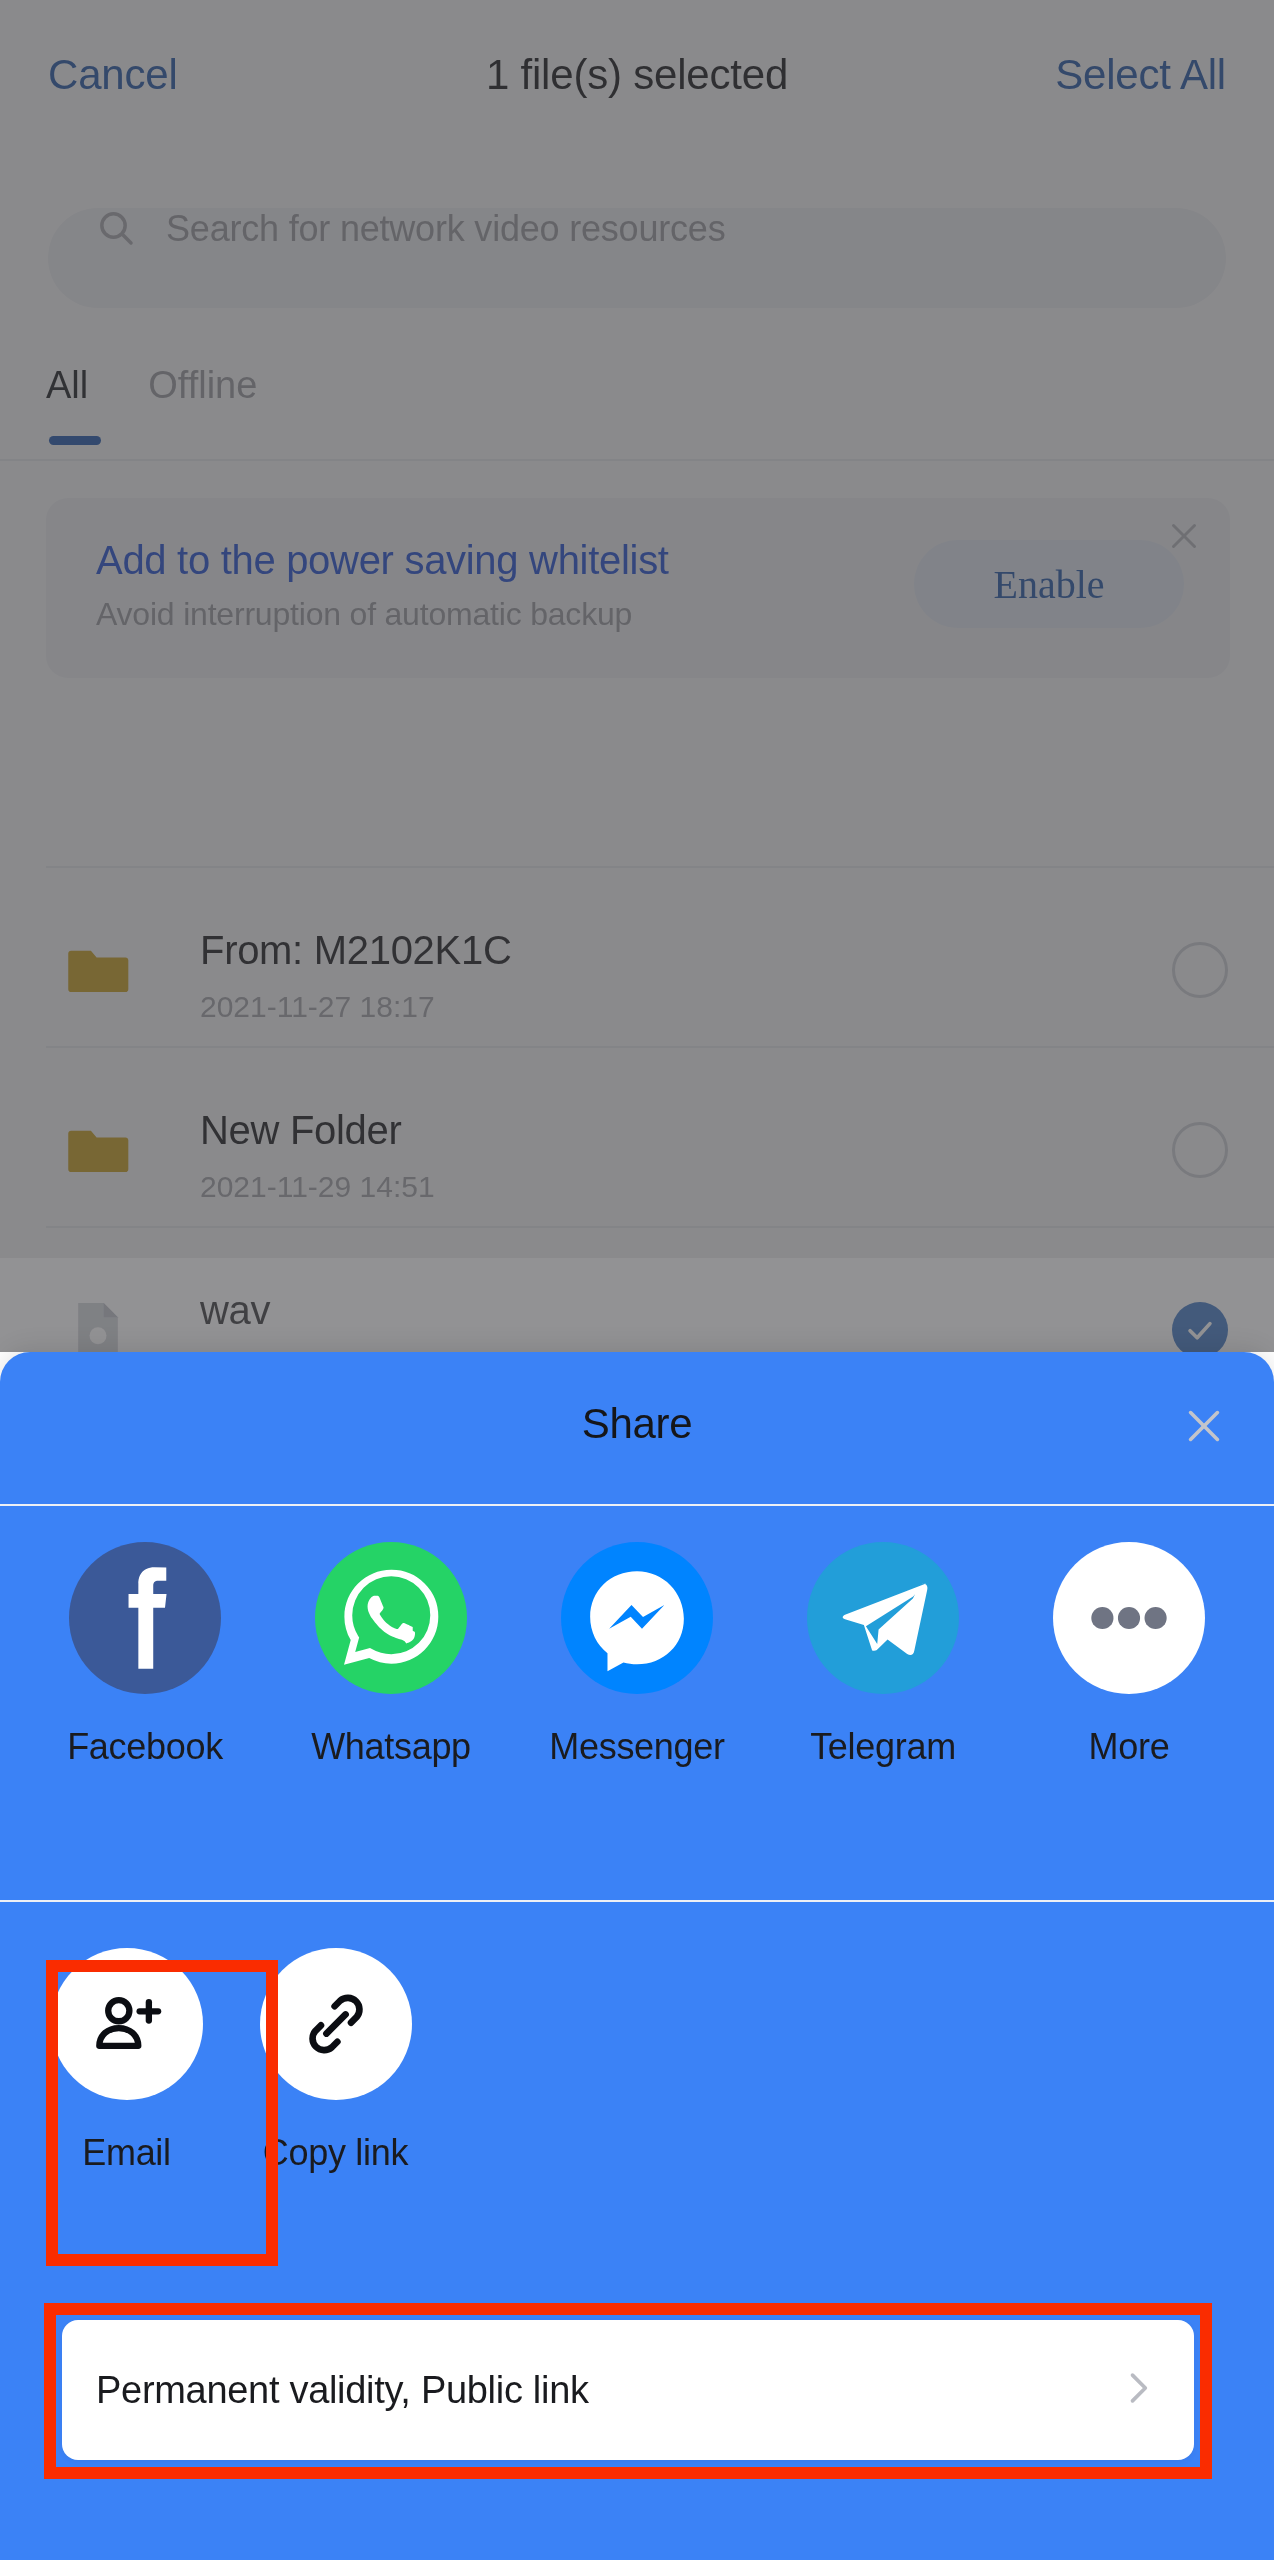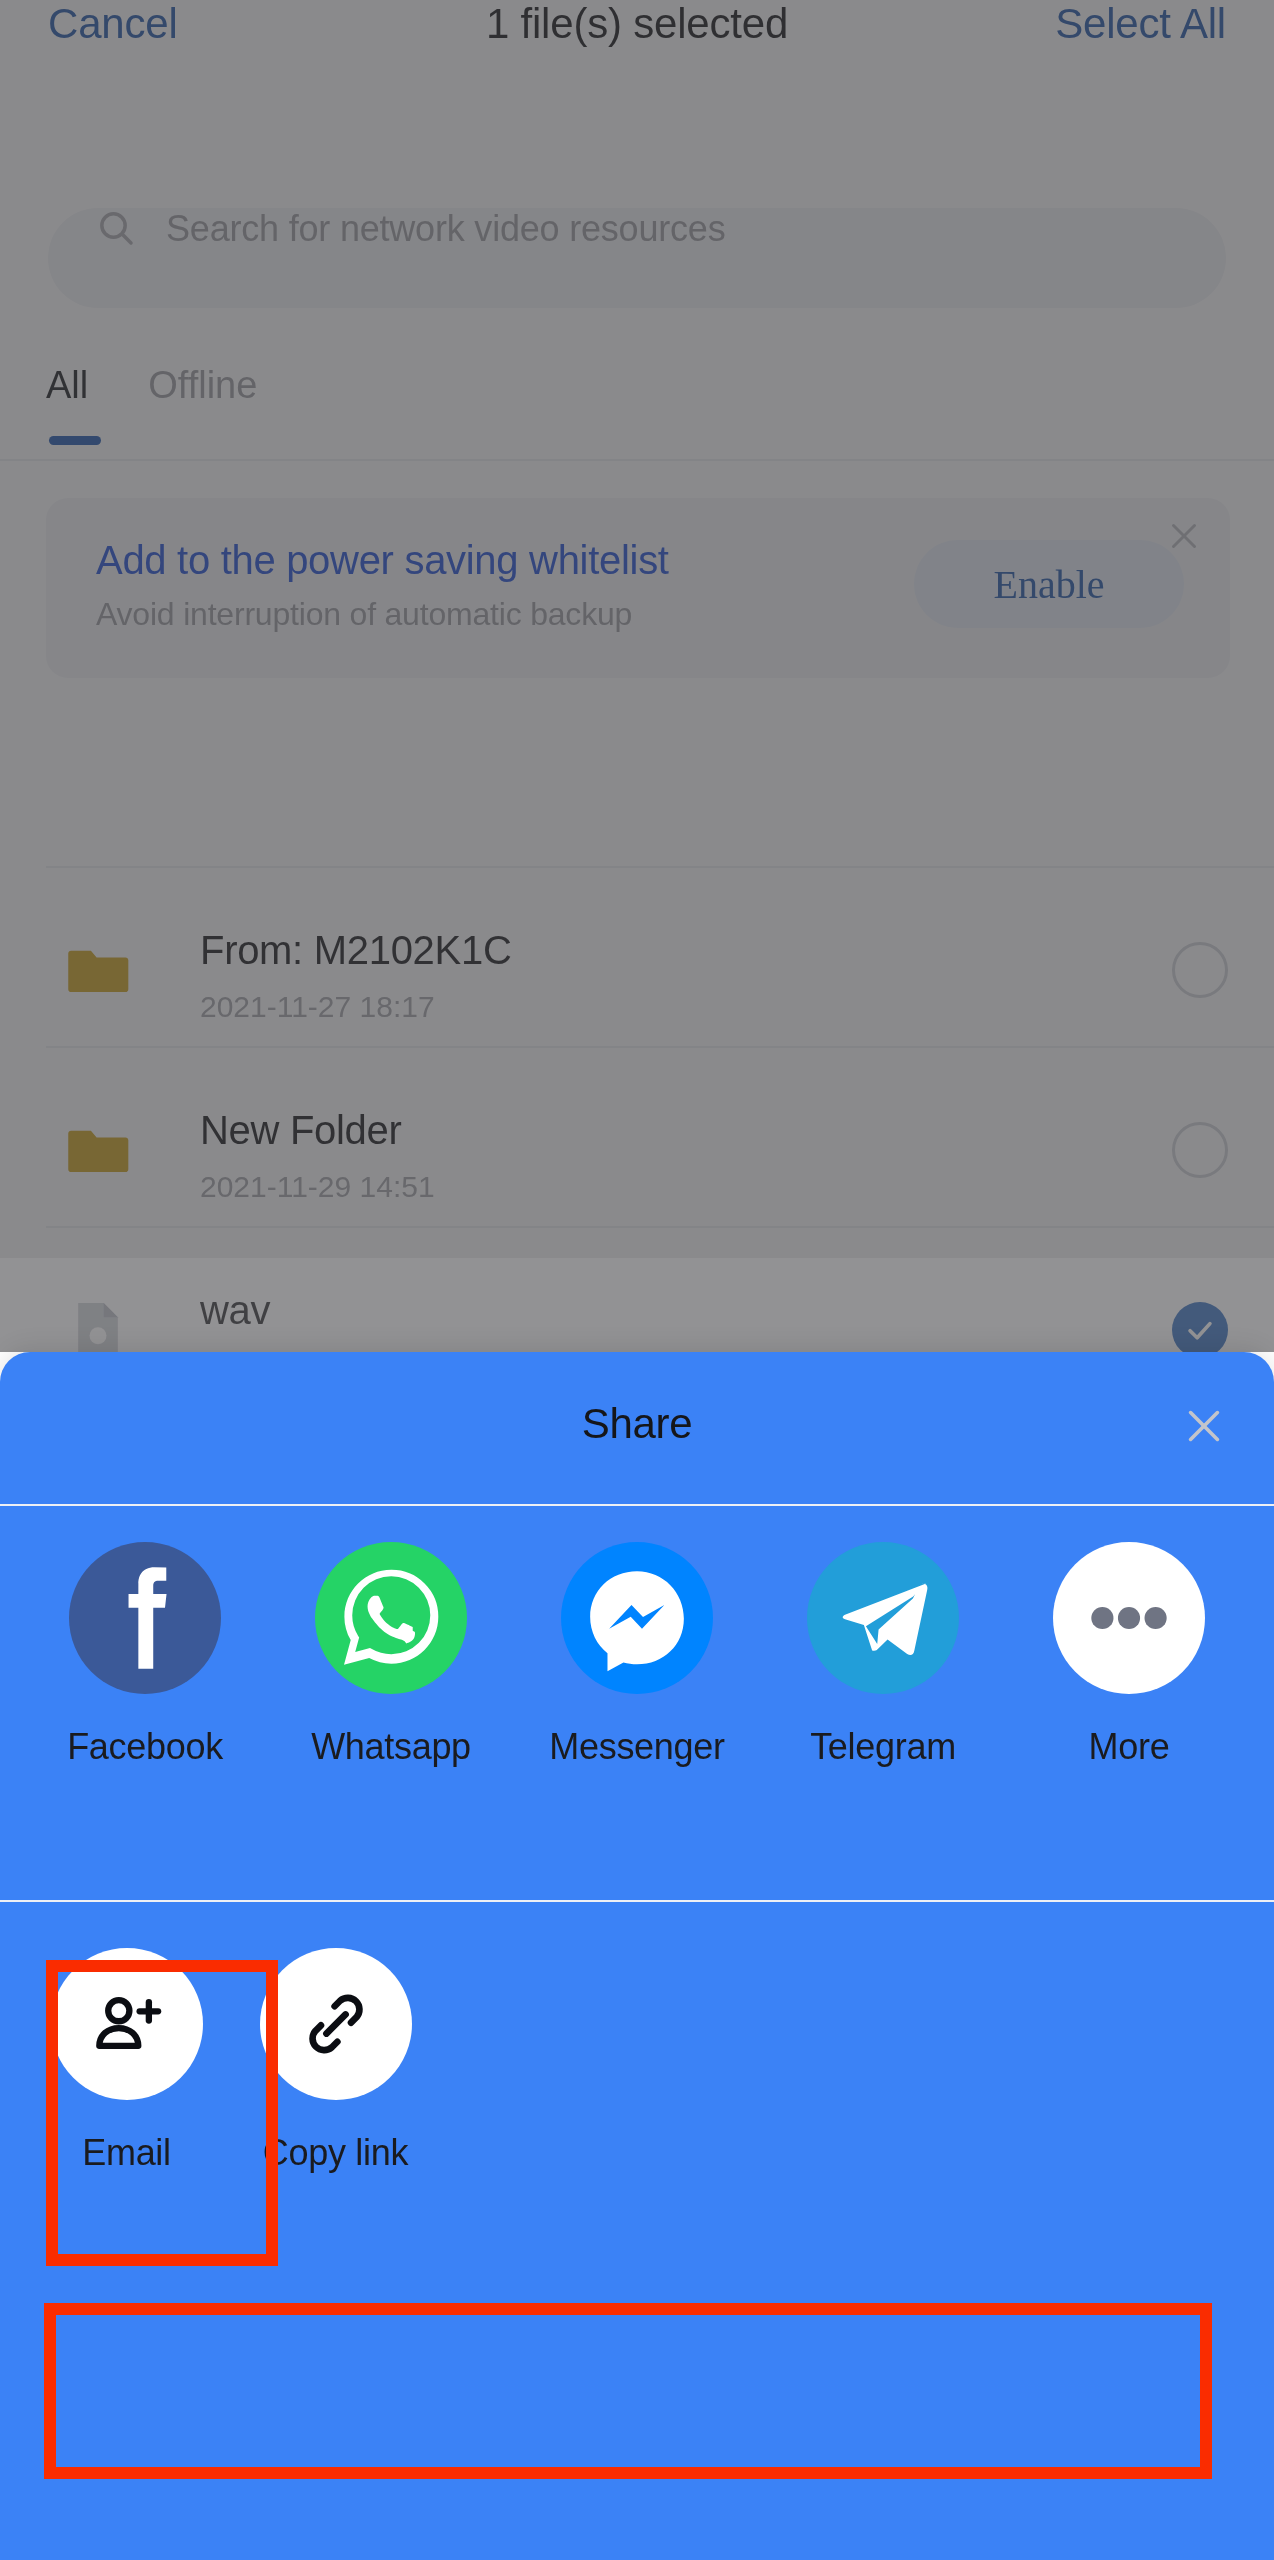--- a/index.html
+++ b/index.html
@@ -15,21 +15,21 @@
     background: #fafbfd;
   }
 
   
   .bg-app {
     position: absolute; inset: 0;
     background: #ffffff;
   }
   .topbar {
     position: absolute; left: 0; top: 0; width: 1274px; height: 150px;
-    display: flex; justify-content: space-between;
+    display: flex; align-items: center; justify-content: space-between;
     padding: 0 48px;
   }
   .topbar .tb-btn {
     font-size: 42px; color: #1e54a8; font-weight: 400; letter-spacing: -.2px;
     white-space: nowrap;
   }
   .topbar .tb-title {
     font-size: 42px; color: #111214; font-weight: 500; letter-spacing: -.2px;
     position: absolute; left: 0; right: 0; text-align: center;
   }
@@ -386,17 +386,25 @@
             <path d="M9.2 14.8 14.8 9.2"></path>
             <path d="M11.6 6.8l1.6-1.6a3.4 3.4 0 0 1 4.8 4.8l-1.6 1.6"></path>
             <path d="M12.4 17.2l-1.6 1.6a3.4 3.4 0 0 1-4.8-4.8l1.6-1.6"></path>
           </svg>
         </span>
         <span class="act-label">Copy link</span>
       </div>
     </div>
   </div>
 
+  <div class="linkbar">
+    <span class="linkbar-text">Permanent validity, Public link</span>
+    <span>
+      <svg viewBox="0 0 24 24" width="44" height="44" fill="none" stroke="#b9bbc2" stroke-width="2" stroke-linecap="round" stroke-linejoin="round">
+        <polyline points="9,5 16,12 9,19"></polyline>
+      </svg>
+    </span>
+  </div>
 
   <div class="redbox" id="redbox-email"></div>
   <div class="redbox" id="redbox-link"></div>
 
 </div>
 
 </body></html>

